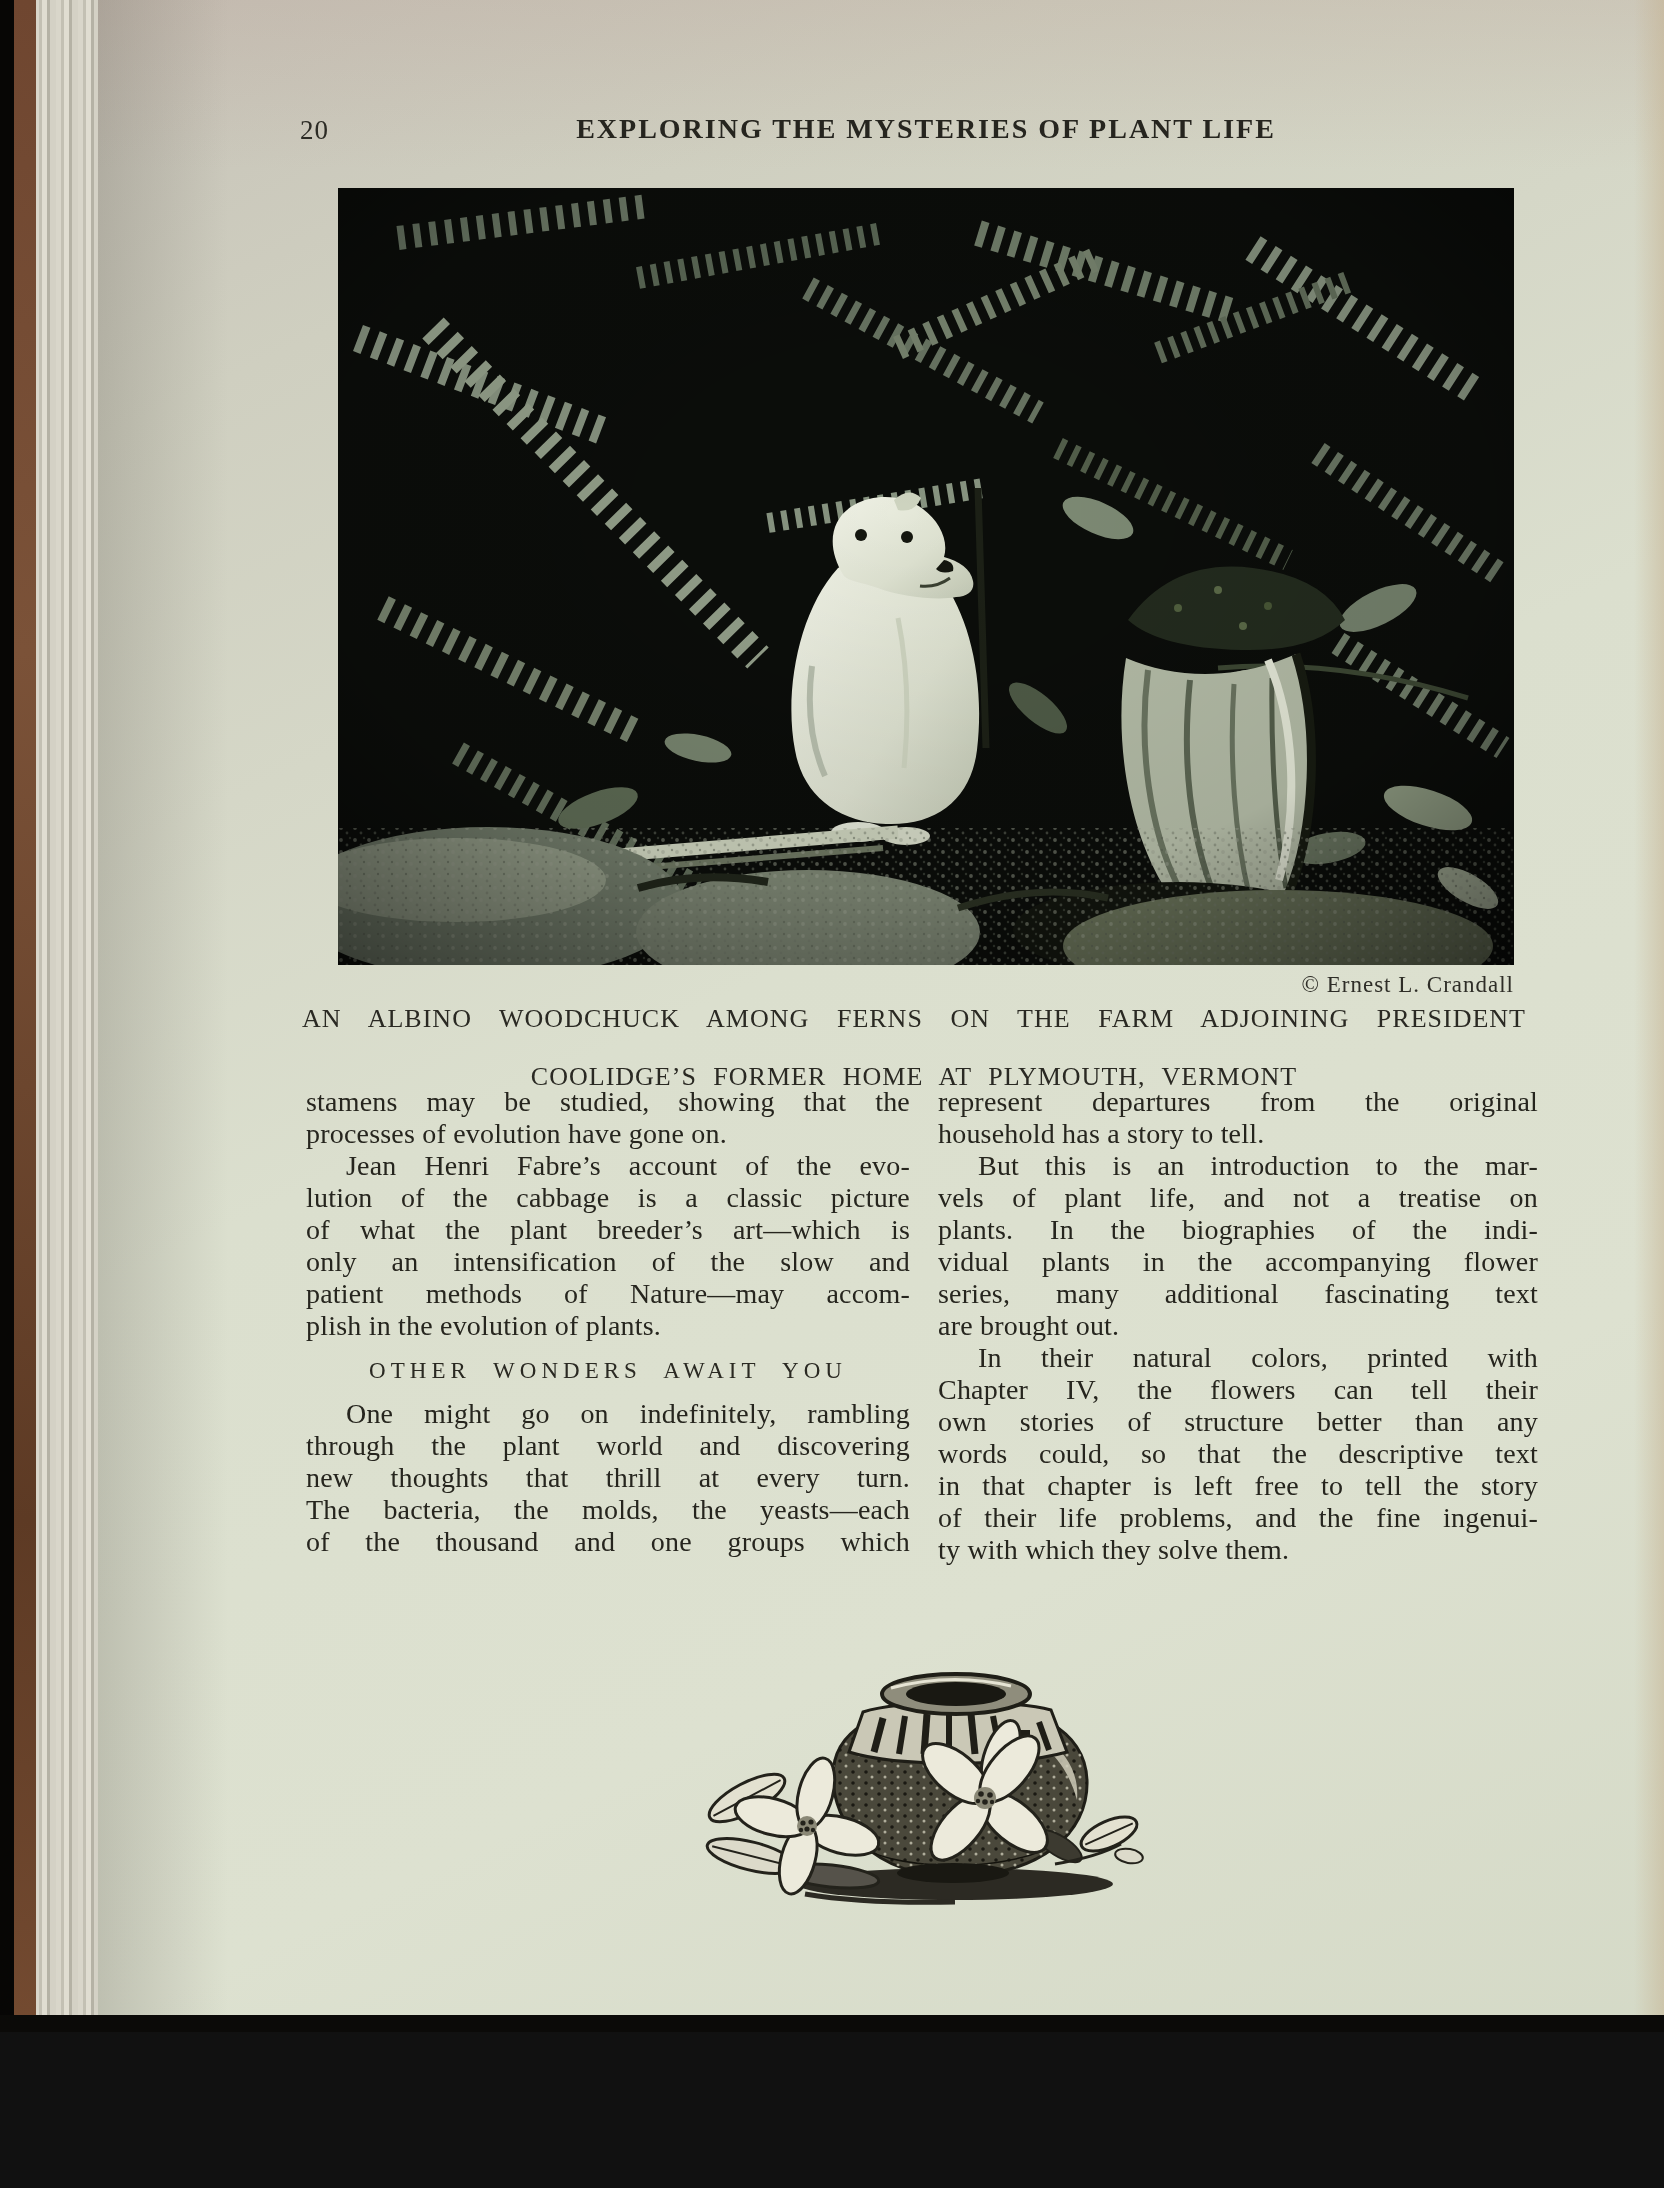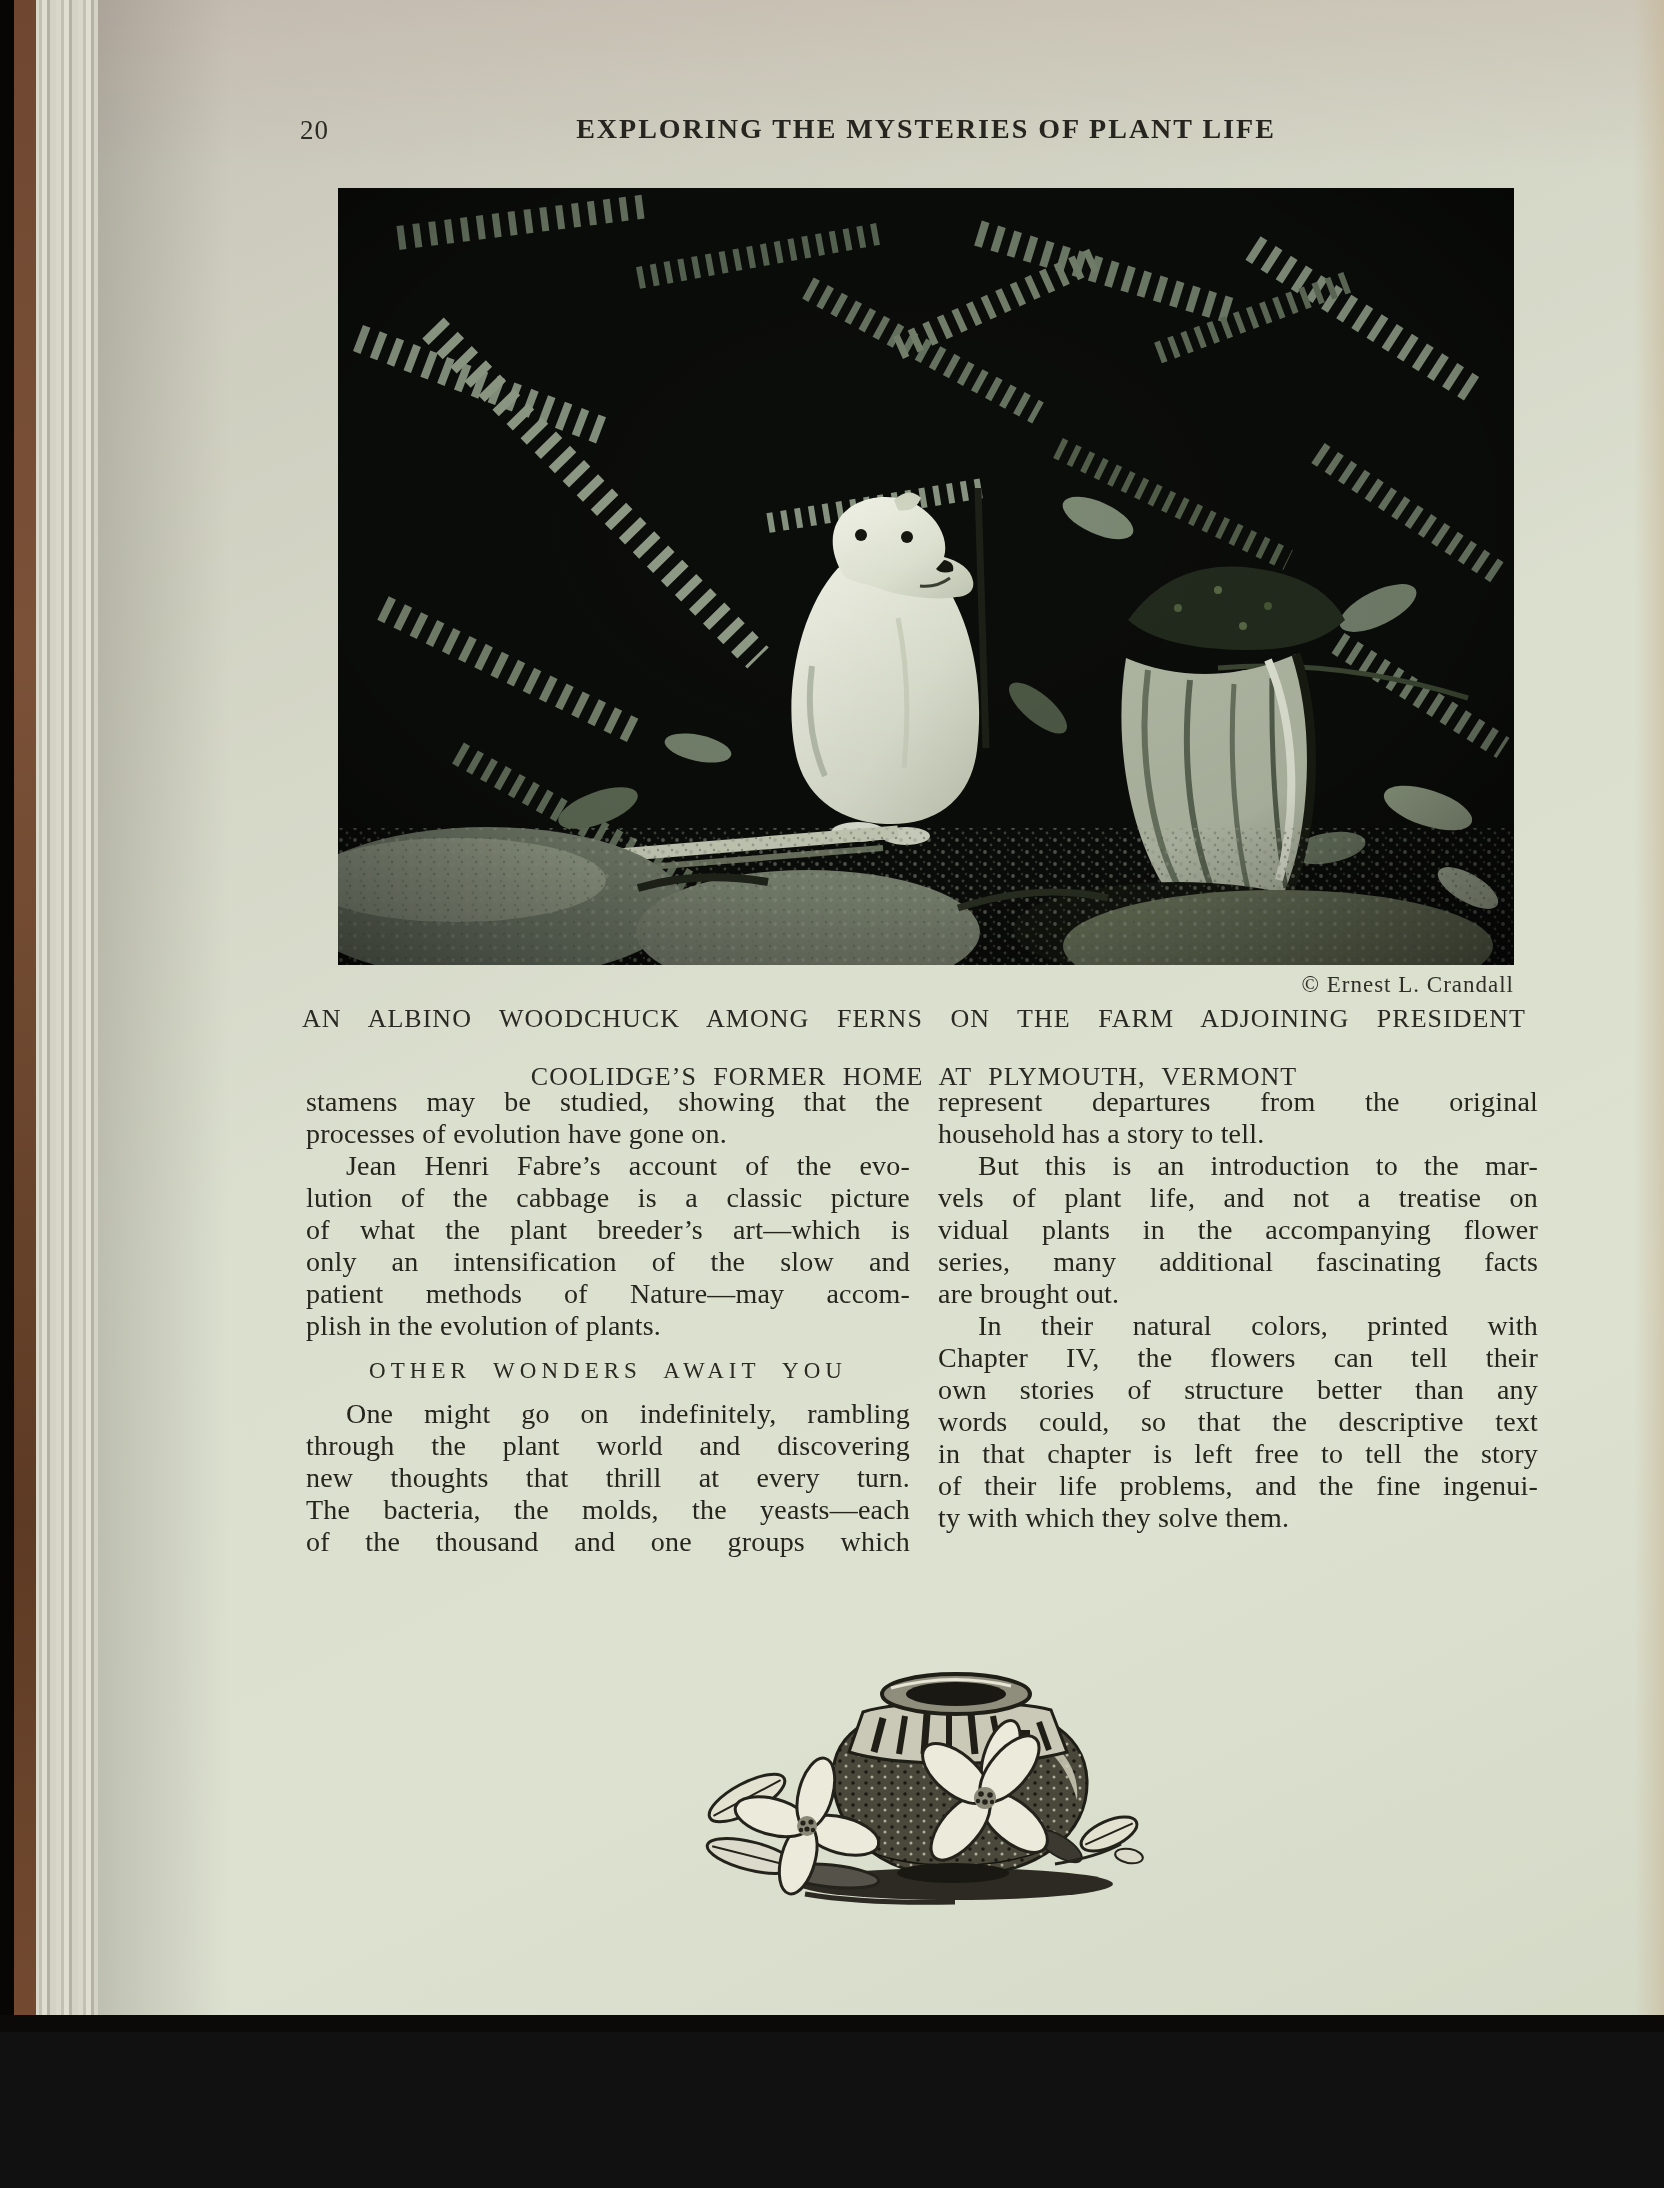--- a/index.html
+++ b/index.html
@@ -194,22 +194,23 @@
       <div class="line">through the plant world and discovering</div>
       <div class="line">new thoughts that thrill at every turn.</div>
       <div class="line">The bacteria, the molds, the yeasts—each</div>
       <div class="line">of the thousand and one groups which</div>
     </div>
   <div class="col col-right">
       <div class="line">represent departures from the original</div>
       <div class="line nojust">household has a story to tell.</div>
       <div class="line ind">But this is an introduction to the mar-</div>
       <div class="line">vels of plant life, and not a treatise on</div>
+      <div class="line">plants. In the biographies of the indi-</div>
       <div class="line">vidual plants in the accompanying flower</div>
-      <div class="line">series, many additional fascinating facts</div>
+      <div class="line">series, many additional fascinating text</div>
       <div class="line nojust">are brought out.</div>
       <div class="line ind">In their natural colors, printed with</div>
       <div class="line">Chapter IV, the flowers can tell their</div>
       <div class="line">own stories of structure better than any</div>
       <div class="line">words could, so that the descriptive text</div>
       <div class="line">in that chapter is left free to tell the story</div>
       <div class="line">of their life problems, and the fine ingenui-</div>
       <div class="line nojust">ty with which they solve them.</div>
     </div>
 

